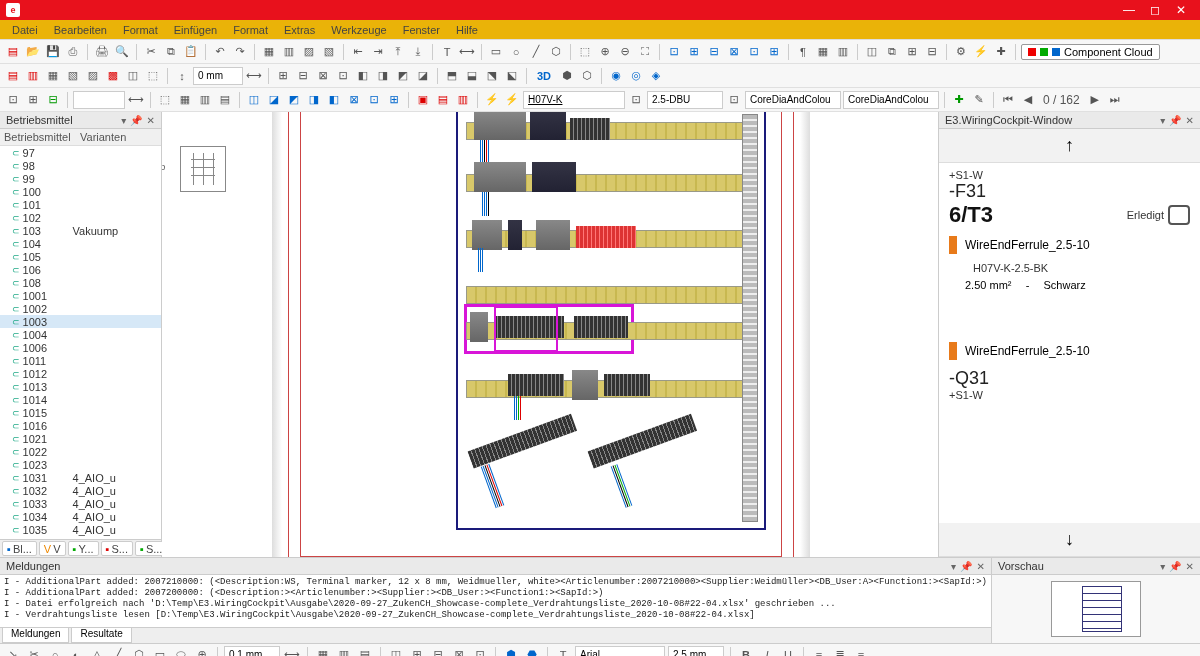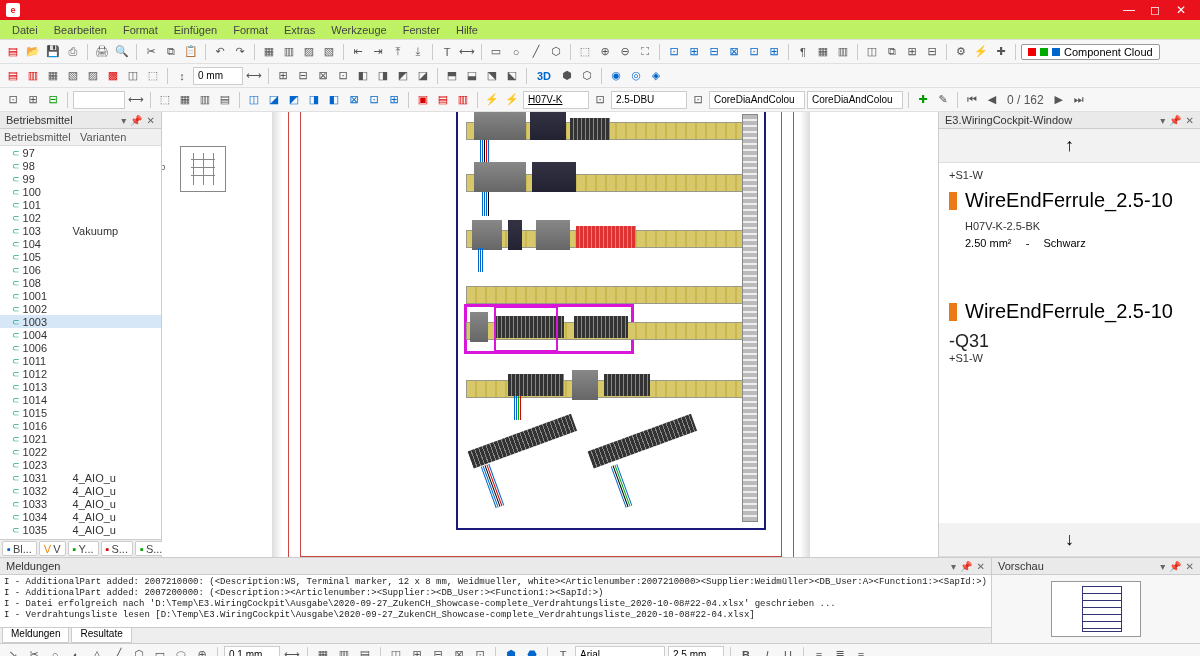--- a/index.html
+++ b/index.html
@@ -3,21 +3,21 @@
 <meta charset="utf-8">
 <style>
 * { margin: 0; padding: 0; box-sizing: border-box; font-family: "Segoe UI", Tahoma, sans-serif; font-size: 11px; }
 html, body { width: 1200px; height: 656px; overflow: hidden; background: #fff; }
 
 .titlebar { height: 20px; background: #e8111c; color: #fff; display: flex; align-items: center; padding: 0 6px; font-size: 10px; }
 .titlebar .logo { width: 14px; height: 14px; background: #fff; color: #e8111c; border-radius: 2px; display: flex; align-items: center; justify-content: center; font-weight: bold; margin-right: 6px; font-size: 9px; }
 .titlebar .spacer { flex: 1; }
 .titlebar .win-btn { width: 26px; text-align: center; cursor: pointer; font-size: 12px; }
 
-.menubar { height: 20px; background: #bef264; display: flex; align-items: center; padding: 0 4px; border-bottom: 1px solid #ddd; }
+.menubar { height: 20px; background: #eab308; display: flex; align-items: center; padding: 0 4px; border-bottom: 1px solid #ddd; }
 .menubar span { padding: 2px 8px; color: #444; cursor: pointer; font-size: 11px; }
 
 .toolbar-row { height: 24px; background: #f7f7f7; border-bottom: 1px solid #e0e0e0; display: flex; align-items: center; padding: 0 4px; gap: 2px; }
 .tb-btn { width: 18px; height: 18px; display: flex; align-items: center; justify-content: center; color: #555; cursor: pointer; border: 1px solid transparent; border-radius: 2px; font-size: 11px; }
 .tb-sep { width: 1px; height: 16px; background: #ccc; margin: 0 3px; }
 .tb-input { height: 18px; border: 1px solid #ccc; background: #fff; padding: 0 4px; font-size: 10px; }
 .tb-red { color: #d00; }
 .tb-blue { color: #06c; }
 .tb-green { color: #090; }
 .tb-orange { color: #e80; }
@@ -70,21 +70,21 @@
 .wc-body { flex: 1; background: #fff; padding: 0; overflow: hidden; display: flex; flex-direction: column; }
 .wc-nav { height: 34px; background: #f2f2f2; display: flex; align-items: center; justify-content: center; font-size: 18px; border-bottom: 1px solid #ddd; cursor: pointer; }
 .wc-content { padding: 6px 10px; flex: 1; }
 .wc-small { font-size: 11px; color: #333; }
 .wc-med { font-size: 18px; color: #222; }
 .wc-big { font-size: 22px; font-weight: bold; color: #111; }
 .wc-row { display: flex; align-items: center; justify-content: space-between; }
 .wc-chk { width: 22px; height: 20px; border: 2px solid #555; border-radius: 4px; }
 .wc-ferrule { display: flex; align-items: center; gap: 8px; margin: 8px 0; }
 .wc-ferrule .mark { width: 8px; height: 18px; background: #e87a1a; }
-.wc-ferrule .txt { font-size: 20px; }
+.wc-ferrule .txt { font-size: 12px; }
 
 
 .messages-panel { border-top: 1px solid #ccc; display: flex; height: 86px; }
 .msg-left { flex: 1; display: flex; flex-direction: column; border-right: 1px solid #ccc; }
 .msg-body { flex: 1; background: #fff; font-family: "Courier New", monospace; font-size: 9px; color: #222; padding: 2px 4px; overflow: hidden; white-space: pre; line-height: 11px; }
 .msg-tabs { height: 16px; background: #eee; display: flex; gap: 2px; padding: 0 2px; border-top: 1px solid #ccc; }
 .msg-tab { padding: 0 8px; border: 1px solid #ccc; border-top: none; background: #fff; font-size: 10px; }
 .msg-right { width: 262px; display: flex; flex-direction: column; }
 .preview { flex: 1; background: #f7f7f7; display: flex; align-items: center; justify-content: center; }
 .preview-box { width: 90px; height: 56px; border: 1px solid #999; background: #fff; position: relative; }
@@ -240,21 +240,21 @@
   <div class="tb-btn tb-blue">⊠</div>
   <div class="tb-btn tb-blue">⊡</div>
   <div class="tb-btn tb-blue">⊞</div>
   <div class="tb-sep"></div>
   <div class="tb-btn tb-red">▣</div>
   <div class="tb-btn tb-red">▤</div>
   <div class="tb-btn tb-red">▥</div>
   <div class="tb-sep"></div>
   <div class="tb-btn tb-orange">⚡</div>
   <div class="tb-btn tb-orange">⚡</div>
-  <input class="tb-input" style="width: 66px; text-decoration: underline;" value="H07V-K">
+  <input class="tb-input" style="width: 102px; text-decoration: underline;" value="H07V-K">
   <div class="tb-btn">⊡</div>
   <input class="tb-input" style="width: 76px;" value="2.5-DBU">
   <div class="tb-btn">⊡</div>
   <input class="tb-input" style="width: 96px;" value="CoreDiaAndColou">
   <input class="tb-input" style="width: 96px;" value="CoreDiaAndColou">
   <div class="tb-sep"></div>
   <div class="tb-btn tb-green">✚</div>
   <div class="tb-btn">✎</div>
   <div class="tb-sep"></div>
   <div class="tb-btn">⏮</div>
@@ -566,25 +566,33 @@
       <span>E3.WiringCockpit-Window</span>
       <div class="spacer"></div>
       <span class="pin">▾</span>
       <span class="pin">📌</span>
       <span class="pin">✕</span>
     </div>
     <div class="wc-body">
       <div class="wc-nav">↑</div>
       <div class="wc-content">
         <div class="wc-small">+S1-W</div>
+        <div class="wc-med">-F31</div>
+        <div class="wc-row">
+          <div class="wc-big">6/T3</div>
+          <div style="display:flex;align-items:center;gap:4px">
+            <span class="wc-small">Erledigt</span>
+            <div class="wc-chk"></div>
+          </div>
+        </div>
         <div class="wc-ferrule">
           <div class="mark"></div>
           <div class="txt">WireEndFerrule_2.5-10</div>
         </div>
-        <div class="wc-small" style="margin-left:16px">H07V-K-2.5-BK</div>
+        <div class="wc-small" style="margin-left:24px">H07V-K-2.5-BK</div>
         <div style="margin-left:16px;font-size:17px">
           <span>2.50 mm²</span>
           &nbsp;&nbsp;<span>-</span>&nbsp;&nbsp;
           <span>Schwarz</span>
         </div>
 
         <div class="wc-ferrule" style="margin-top:48px">
           <div class="mark"></div>
           <div class="txt">WireEndFerrule_2.5-10</div>
         </div>

